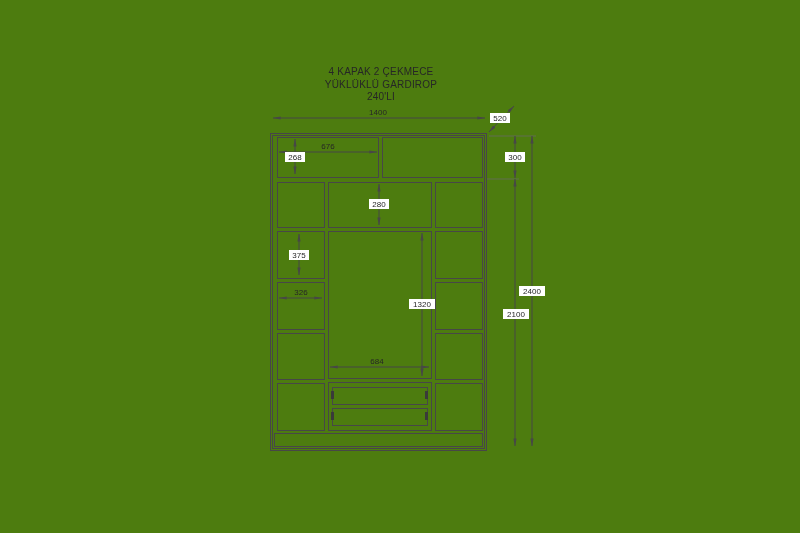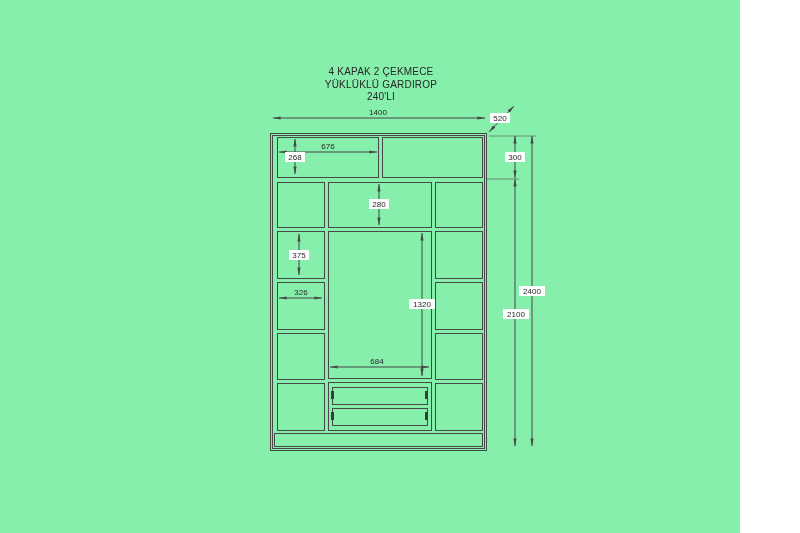--- a/index.html
+++ b/index.html
@@ -2,23 +2,23 @@
 <html><head>
 <meta charset="utf-8">
 <style>
   html, body {
     margin: 0;
     padding: 0;
     background: #ffffff;
   }
   .page {
     position: relative;
-    width: 740px;
+    width: 800px;
     height: 533px;
-    background: #86efac;
+    background: #4d7c0f;
     overflow: hidden;
     font-family: "Liberation Sans", sans-serif;
   }
   svg text {
     font-family: "Liberation Sans", sans-serif;
     fill: #262626;
   }
   .title-text { font-size: 10px; letter-spacing: 0.2px; }
   .dim-text   { font-size: 8px; }
   .cab   { stroke: #474747; fill: none; stroke-width: 1; shape-rendering: crispEdges; }

